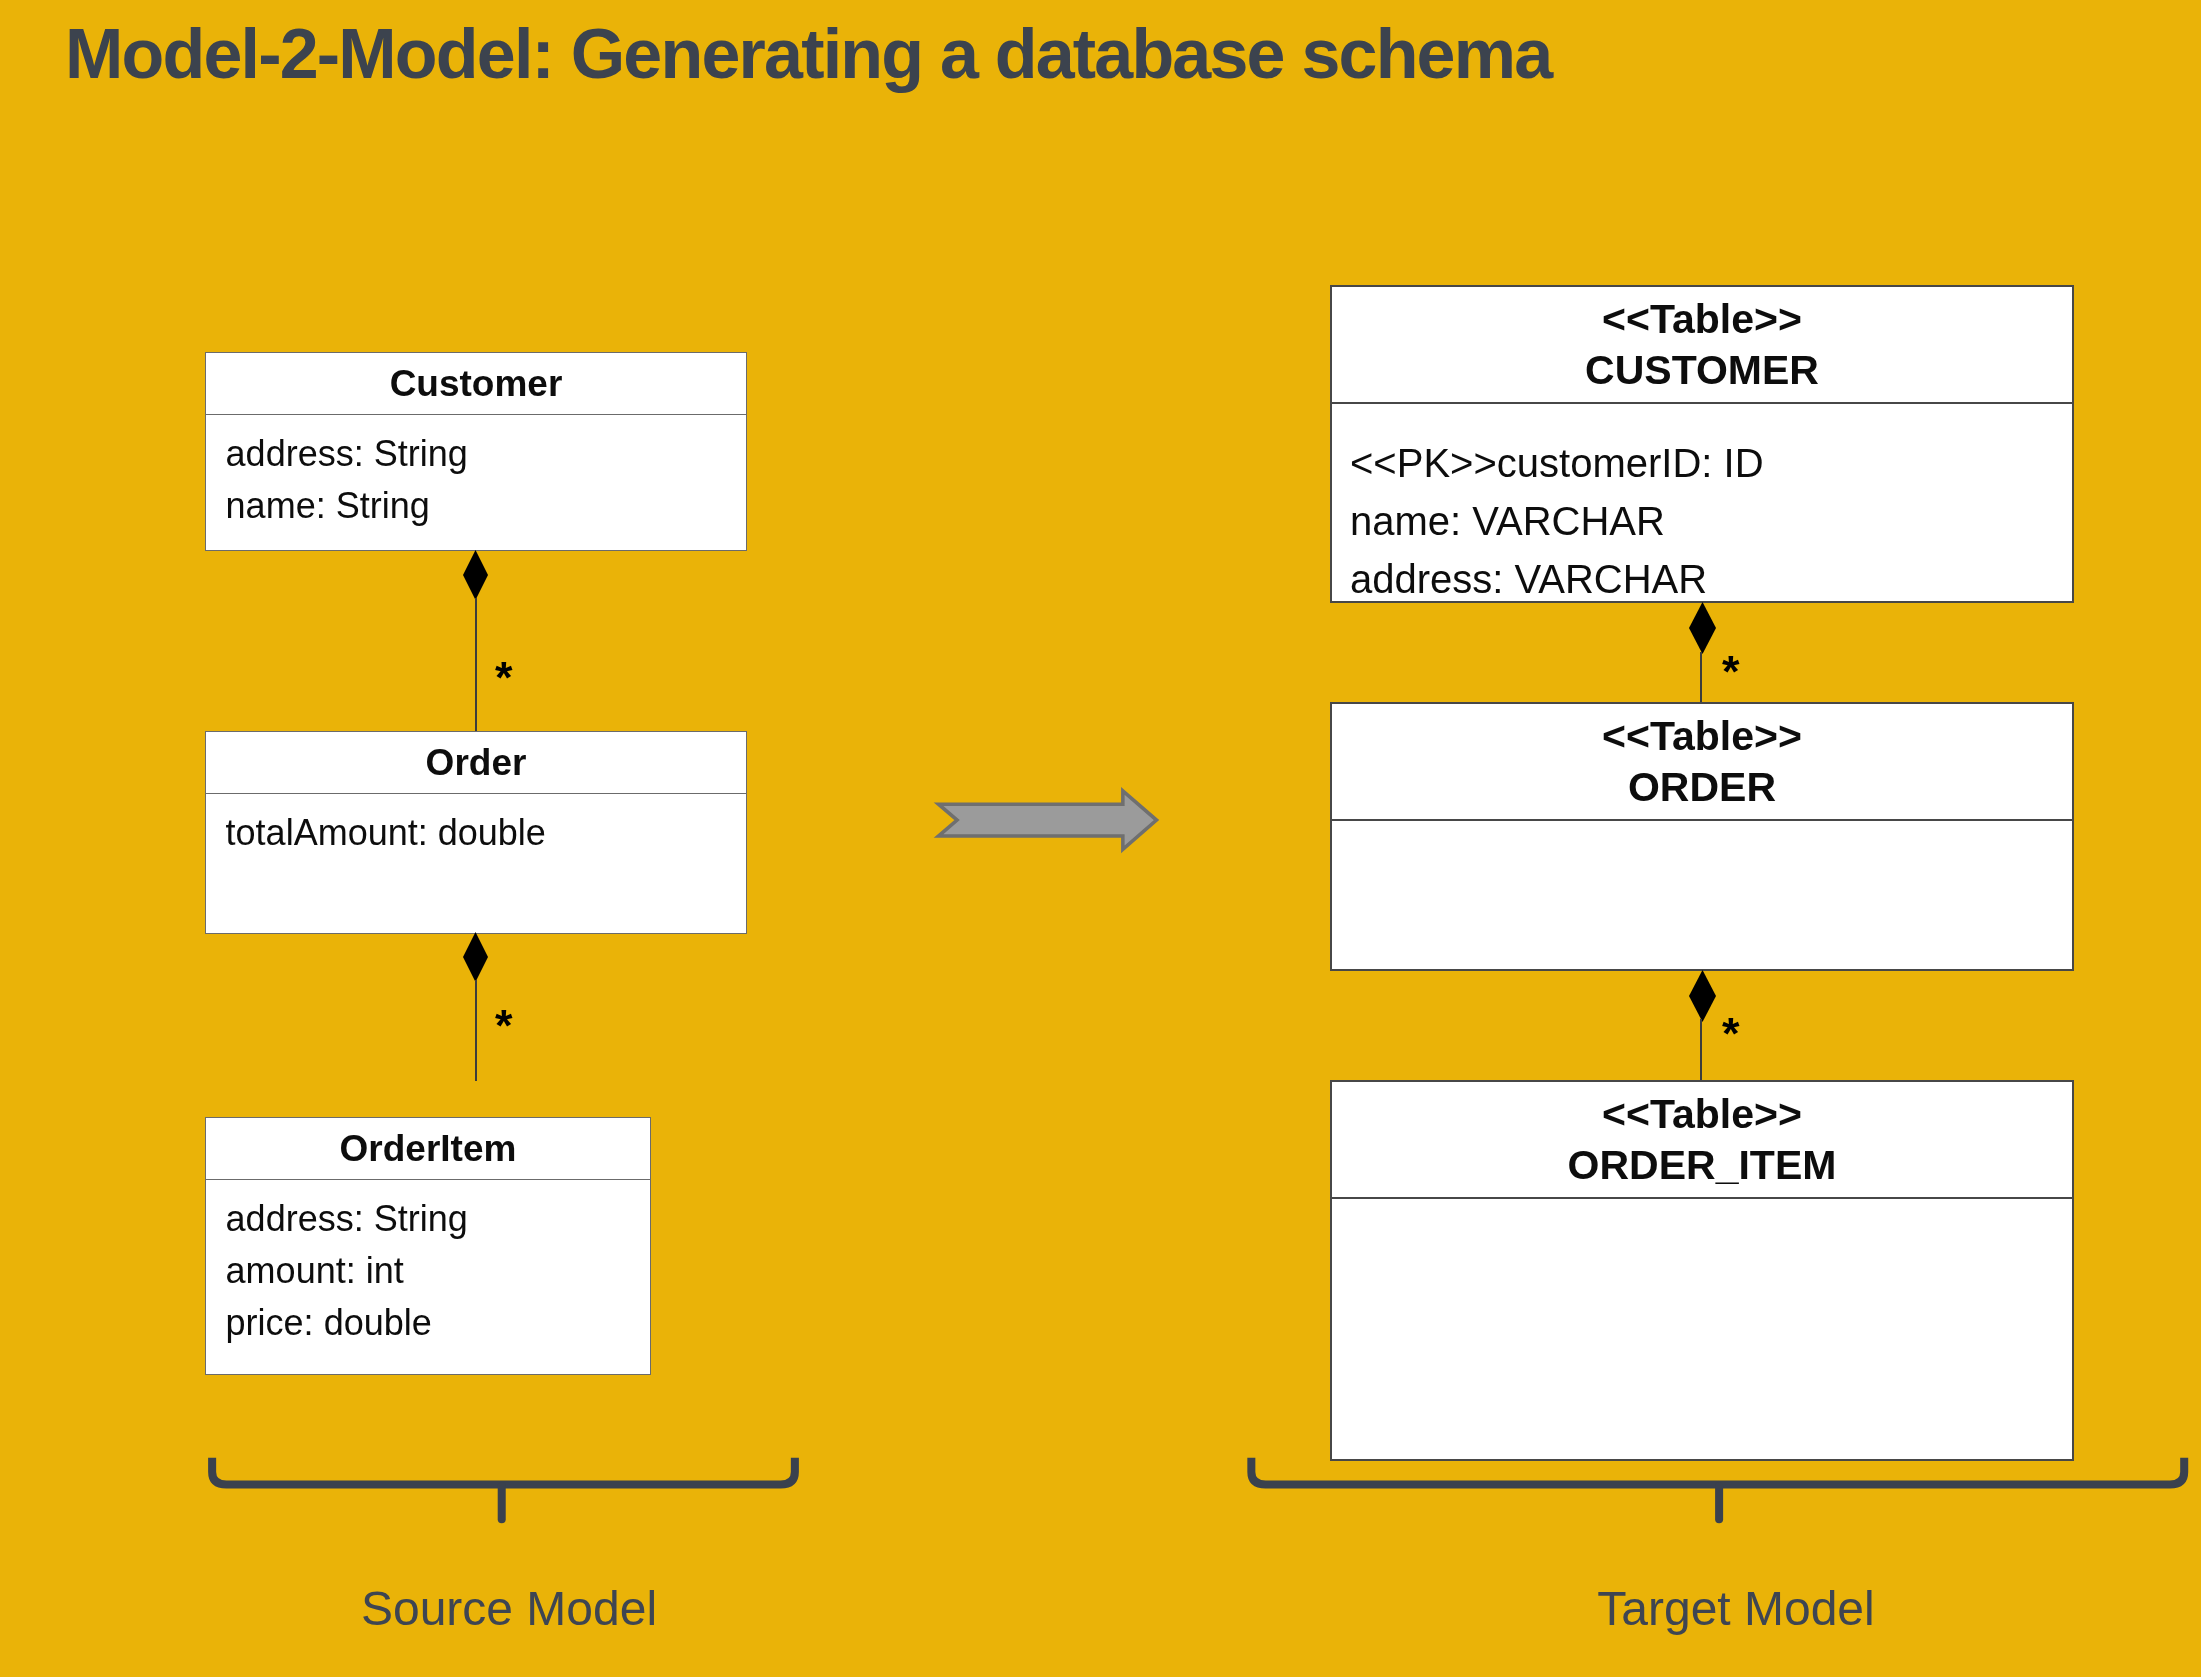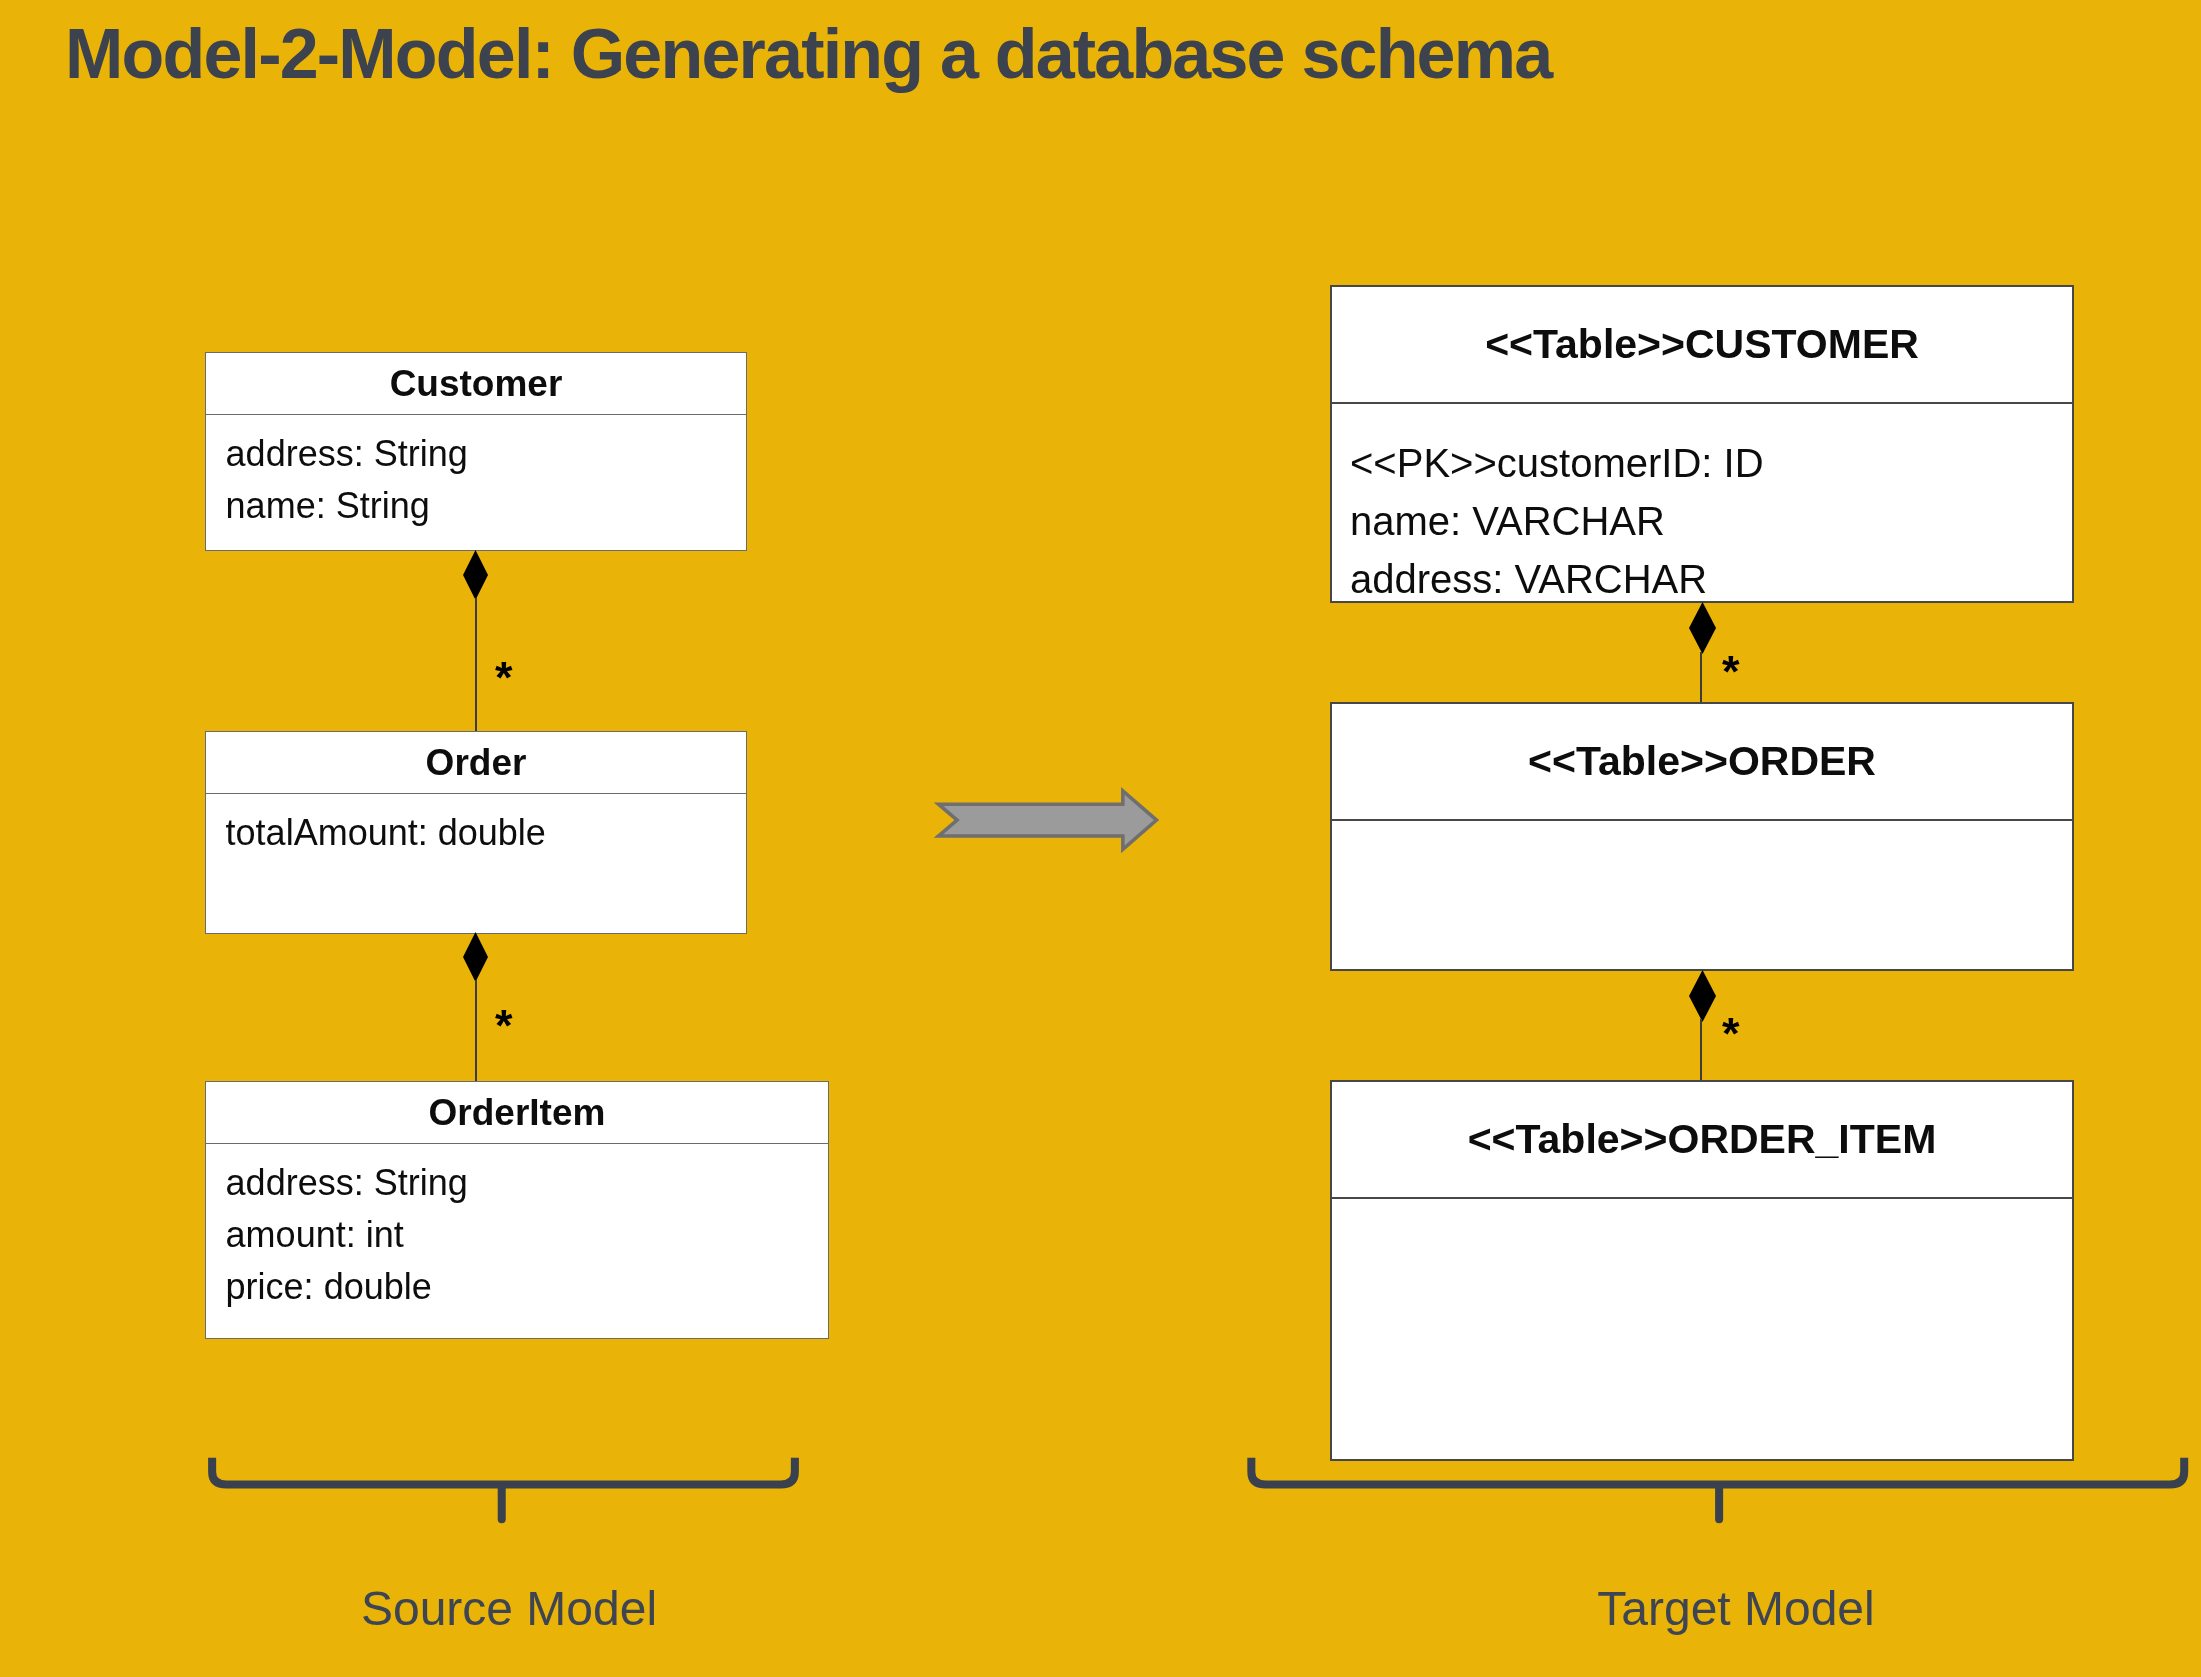--- a/index.html
+++ b/index.html
@@ -17,21 +17,21 @@
   .box-r{border:2.7px solid #474747;}
   .hdr-l{
     height:62px;border-bottom:1.8px solid #6b6b6b;box-sizing:border-box;
     display:flex;align-items:center;justify-content:center;
     font-size:37px;font-weight:bold;color:#0d0d0d;
   }
   .attrs-l{padding:12.5px 0 0 19.6px;font-size:36px;color:#0d0d0d;}
   .attrs-l .attr{line-height:52px;white-space:nowrap;}
   .hdr-r{
     height:117px;border-bottom:2.7px solid #474747;box-sizing:border-box;
-    display:flex;align-items:center;justify-content:center;
+    display:flex;flex-direction:column;align-items:center;justify-content:center;
     font-size:41px;font-weight:bold;color:#0d0d0d;line-height:51px;
   }
   .attrs-r{padding:14.3px 0 0 18px;font-size:40px;color:#0d0d0d;margin-top:16px;}
   .attrs-r .attr{line-height:58px;white-space:nowrap;}
   
   .diamond{
     position:absolute;background:#000000;
     clip-path:polygon(50% 0,100% 50%,50% 100%,0 50%);
   }
   .vline{position:absolute;width:1.8px;background:#3c3c3c;}
@@ -68,21 +68,21 @@
     <div class="hdr-l">Order</div>
     <div class="attrs-l">
       <div class="attr">totalAmount: double</div>
     </div>
   </div>
 
   <div class="diamond" style="left:463px;top:932px;width:25px;height:50px"></div>
   <div class="vline" style="left:475px;top:980px;height:101px"></div>
   <div class="mult" style="left:495px;top:1003px">*</div>
 
-  <div class="box box-l" style="left:205px;top:1081px;width:624px;height:258px">
+  <div class="box box-l" style="left:205px;top:1117px;width:446px;height:258px">
     <div class="hdr-l">OrderItem</div>
     <div class="attrs-l">
       <div class="attr">address: String</div>
       <div class="attr">amount: int</div>
       <div class="attr">price: double</div>
     </div>
   </div>
 
   <svg class="overlay-svg" style="left:927px;top:782px" width="241" height="78" viewBox="0 0 270 88">
     <polygon points="12,25 220,25 220,10 258,43 220,76 220,61 12,61 33,43" fill="#9b9b9b" stroke="#6f6f6f" stroke-width="4" stroke-linejoin="miter"></polygon>

